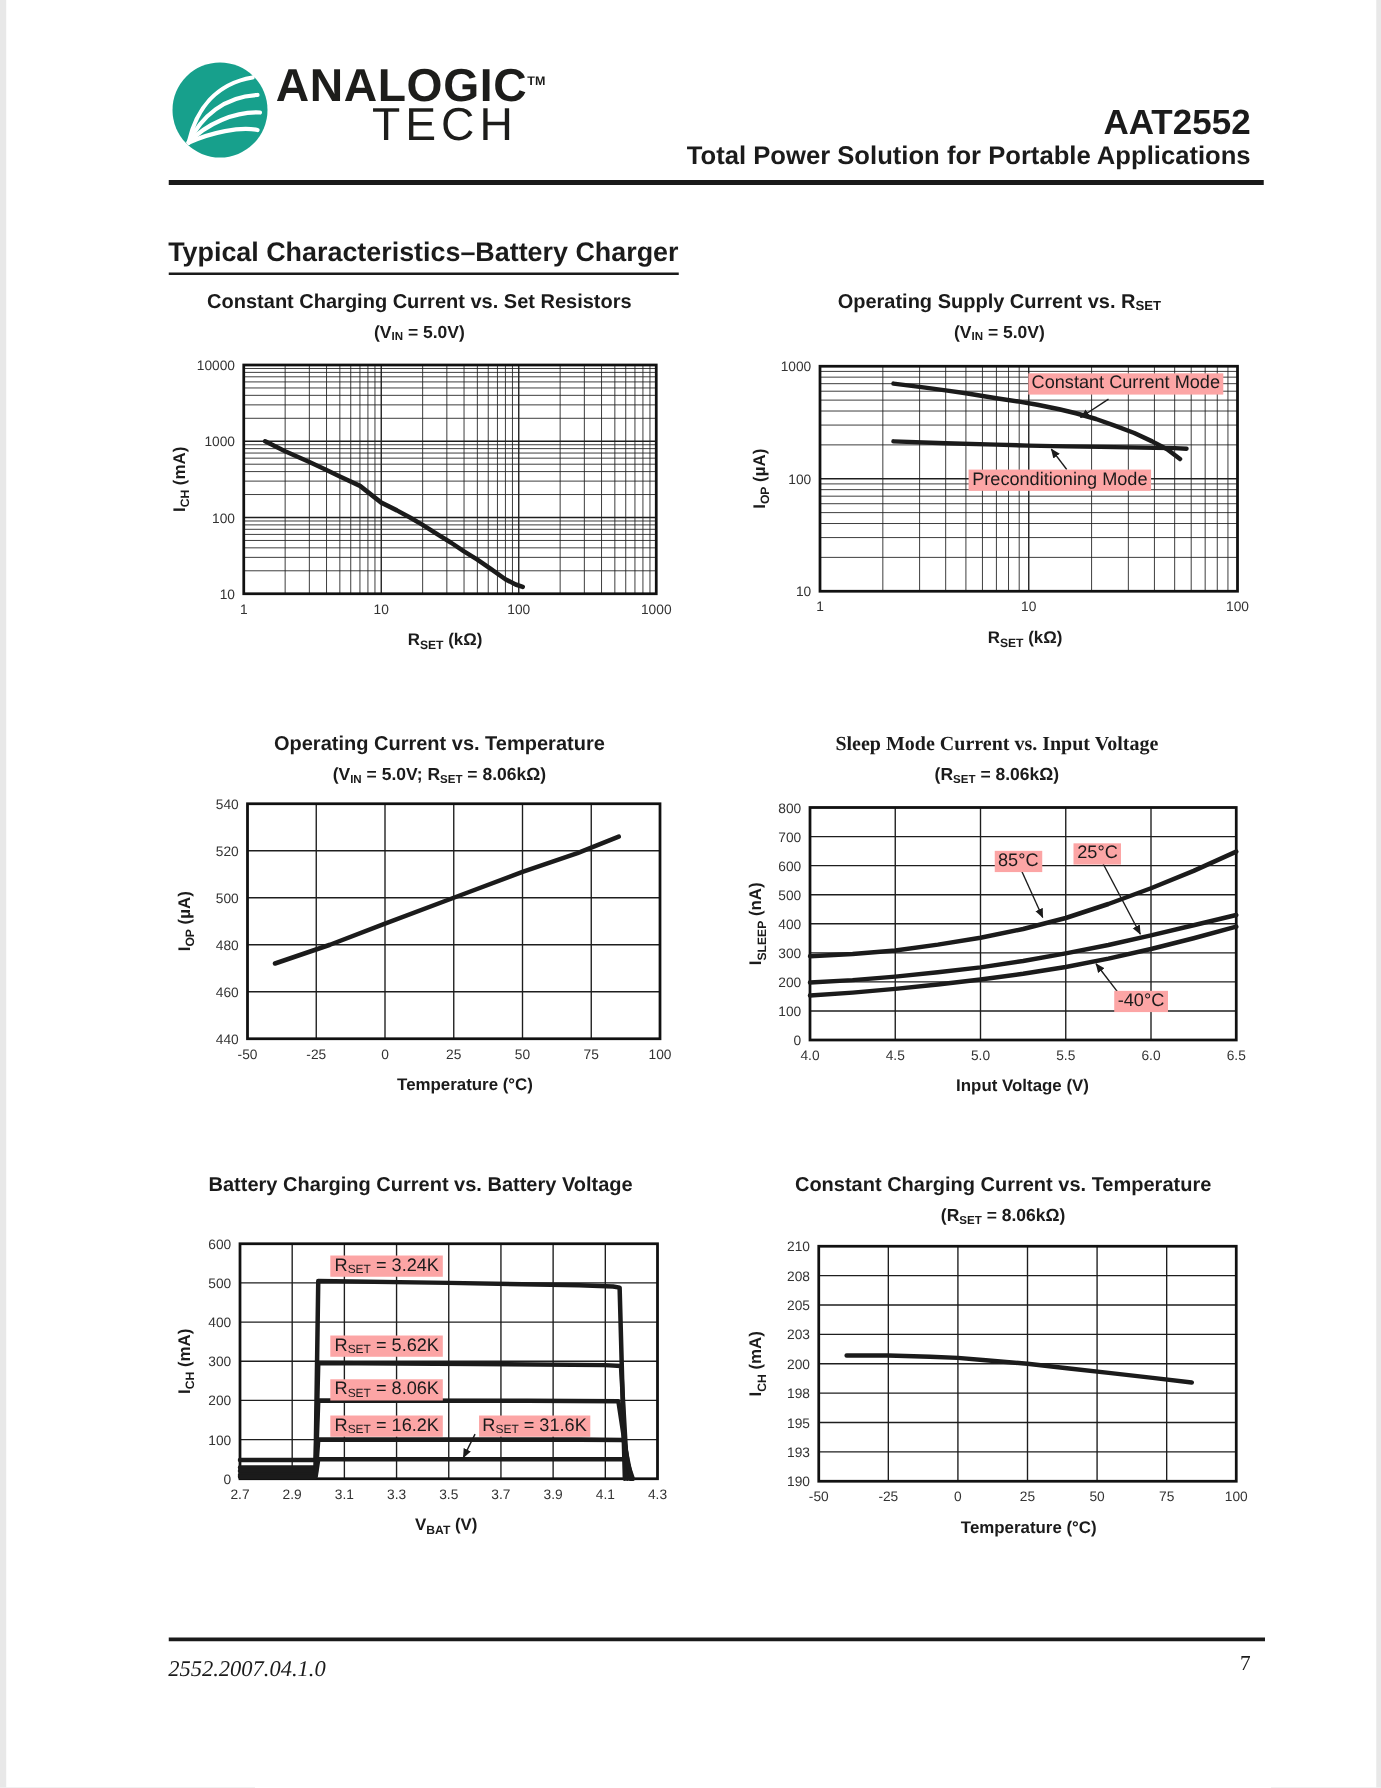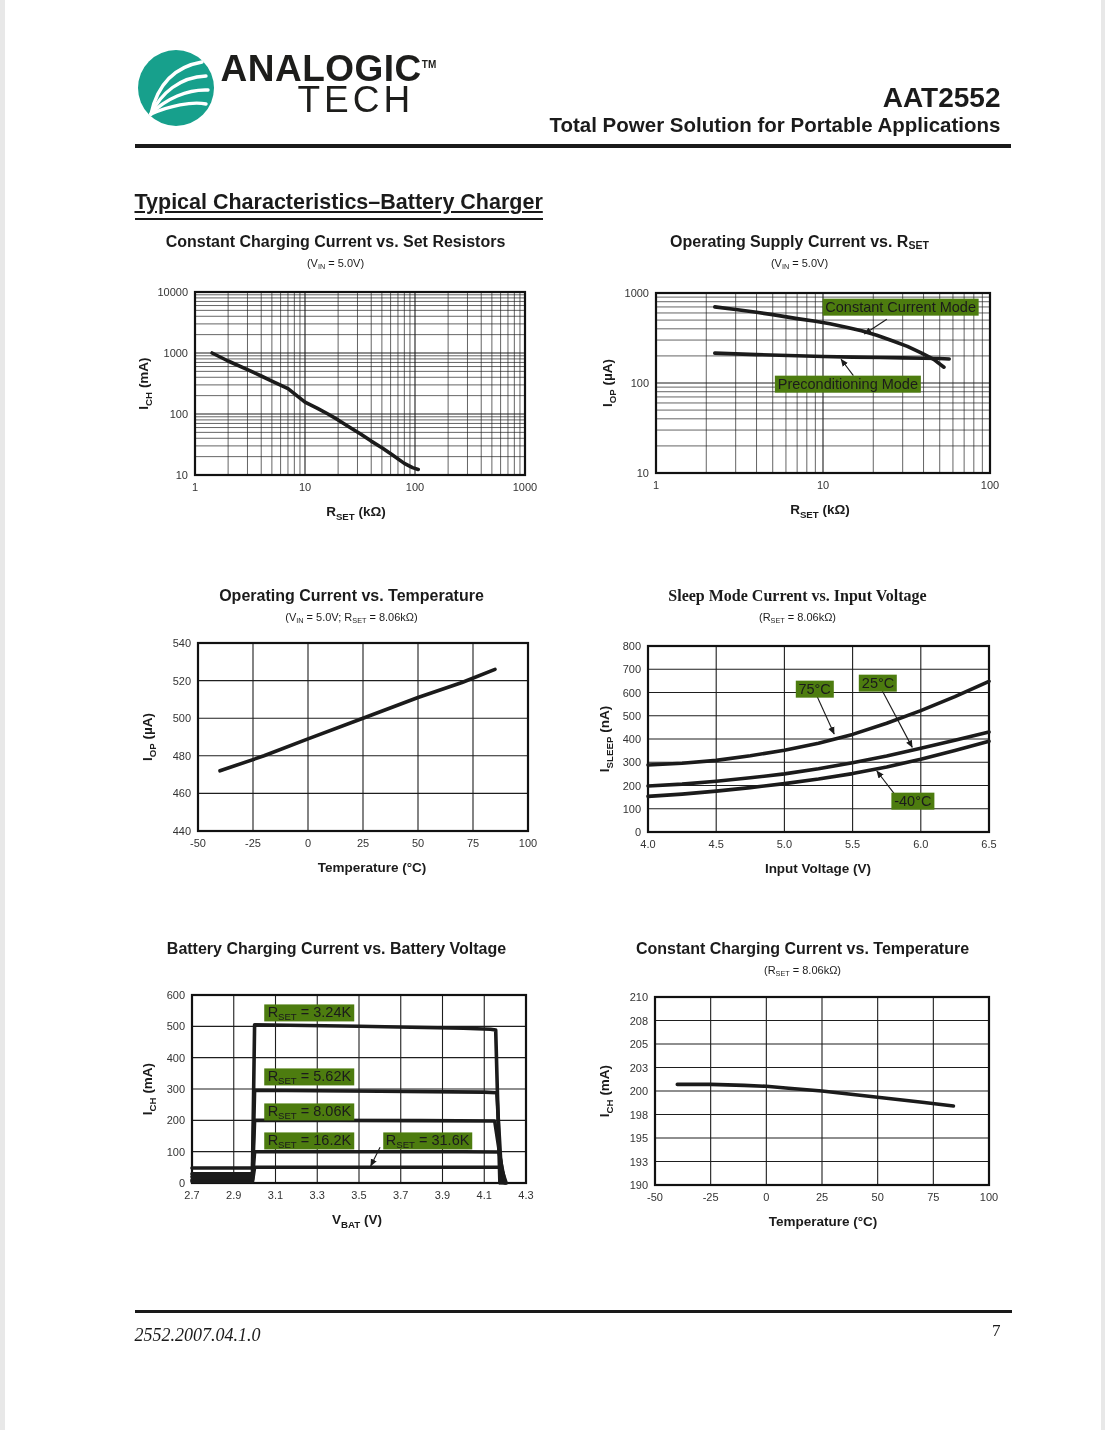--- a/index.html
+++ b/index.html
@@ -9,28 +9,28 @@
   .logo{position:absolute;left:131px;top:47px;width:80px;height:82px;}
   .brand{position:absolute;left:216px;top:52px;line-height:0.93;color:#1d1d1b;}
   .brand-top{font-size:37px;font-weight:bold;letter-spacing:0.5px;white-space:nowrap;}
   .brand-top .tm{font-size:10px;font-weight:bold;vertical-align:super;letter-spacing:0;}
   .brand-bottom{font-size:37px;font-weight:400;letter-spacing:4px;margin-left:77px;margin-top:-3px;}
   .part{position:absolute;right:100px;top:82px;font-size:28px;font-weight:bold;text-align:right;}
   .tagline{position:absolute;right:100px;top:113px;font-size:20.5px;font-weight:bold;text-align:left;}
   .head-rule{position:absolute;left:130px;top:144px;width:876px;height:4px;background:#1a1a1a;}
   
   .section{position:absolute;left:130px;top:190px;margin:0;font-size:21.5px;font-weight:bold;
-           border-bottom:2.5px solid #1a1a1a;padding-bottom:3px;white-space:nowrap;text-decoration:underline;}
+           border-bottom:2.5px solid #1a1a1a;padding-bottom:3px;white-space:nowrap;}
   
   #charts{position:absolute;left:0;top:0;}
   #charts text{font-family:"Liberation Sans", sans-serif;}
   #chart-html{position:absolute;left:0;top:0;width:100%;height:100%;pointer-events:none;}
   .ct{position:absolute;transform:translateX(-50%);font-weight:bold;font-size:16px;white-space:nowrap;color:#1b1b1b;}
-  .cs{position:absolute;transform:translateX(-50%);font-weight:normal;font-size:11px;white-space:nowrap;color:#1b1b1b;}
-  .ann{position:absolute;transform:translate(-50%,-50%);font-size:14.5px;background:#4d7c0f;
+  .cs{position:absolute;transform:translateX(-50%);font-weight:bold;font-size:14px;white-space:nowrap;color:#1b1b1b;}
+  .ann{position:absolute;transform:translate(-50%,-50%);font-size:14.5px;background:#fca5a5;
        padding:0 3px;white-space:nowrap;color:#1b1b1b;line-height:1.15;}
   .sub{font-size:66%;vertical-align:-20%;}
   
   .foot-rule{position:absolute;left:130px;top:1310px;width:877px;height:2.5px;background:#1a1a1a;}
   .doc-code{position:absolute;left:130px;top:1325px;font-family:"Liberation Serif", serif;
             font-style:italic;font-size:18px;}
   .page-num{position:absolute;right:100px;top:1321px;font-family:"Liberation Serif", serif;font-size:17px;}
 </style>
 </head>
 <body>
@@ -392,21 +392,21 @@
       <div class="ct" style="left: 331px; top: 233px;"><span>Constant Charging Current vs. Set Resistors</span></div>
       <div class="cs" style="left: 331px; top: 257px;"><span>(V</span><span class="sub">IN</span><span> = 5.0V)</span></div>
       <div class="ct" style="left: 795px; top: 233px;"><span>Operating Supply Current vs. R</span><span class="sub">SET</span></div>
       <div class="cs" style="left: 795px; top: 257px;"><span>(V</span><span class="sub">IN</span><span> = 5.0V)</span></div>
       <div class="ann" style="left: 896.156px; top: 307.04px; transform: translate(-50%, -50%);"><span>Constant Current Mode</span></div>
       <div class="ann" style="left: 843.384px; top: 383.9px; transform: translate(-50%, -50%);"><span>Preconditioning Mode</span></div>
       <div class="ct" style="left: 347px; top: 587px;"><span>Operating Current vs. Temperature</span></div>
       <div class="cs" style="left: 347px; top: 611px;"><span>(V</span><span class="sub">IN</span><span> = 5.0V; R</span><span class="sub">SET</span><span> = 8.06kΩ)</span></div>
       <div class="ct" style="left: 793px; top: 587px; font-family: Liberation Serif, serif;"><span>Sleep Mode Current vs. Input Voltage</span></div>
       <div class="cs" style="left: 793px; top: 611px;"><span>(R</span><span class="sub">SET</span><span> = 8.06kΩ)</span></div>
-      <div class="ann" style="left: 810.09px; top: 688.966px; transform: translate(-50%, -50%);"><span>75°C</span></div>
+      <div class="ann" style="left: 810.09px; top: 688.966px; transform: translate(-50%, -50%);"><span>85°C</span></div>
       <div class="ann" style="left: 873.516px; top: 683.014px; transform: translate(-50%, -50%);"><span>25°C</span></div>
       <div class="ann" style="left: 908.298px; top: 801.31px; transform: translate(-50%, -50%);"><span>-40°C</span></div>
       <div class="ct" style="left: 332px; top: 940px;"><span>Battery Charging Current vs. Battery Voltage</span></div>
       <div class="ann" style="left: 304.902px; top: 1013.05px; transform: translate(-50%, -50%);"><span>R</span><span class="sub">SET</span><span> = 3.24K</span></div>
       <div class="ann" style="left: 304.902px; top: 1076.97px; transform: translate(-50%, -50%);"><span>R</span><span class="sub">SET</span><span> = 5.62K</span></div>
       <div class="ann" style="left: 304.902px; top: 1111.94px; transform: translate(-50%, -50%);"><span>R</span><span class="sub">SET</span><span> = 8.06K</span></div>
       <div class="ann" style="left: 304.902px; top: 1141.08px; transform: translate(-50%, -50%);"><span>R</span><span class="sub">SET</span><span> = 16.2K</span></div>
       <div class="ann" style="left: 423.138px; top: 1141.08px; transform: translate(-50%, -50%);"><span>R</span><span class="sub">SET</span><span> = 31.6K</span></div>
       <div class="ct" style="left: 798px; top: 940px;"><span>Constant Charging Current vs. Temperature</span></div>
       <div class="cs" style="left: 798px; top: 964px;"><span>(R</span><span class="sub">SET</span><span> = 8.06kΩ)</span></div>

